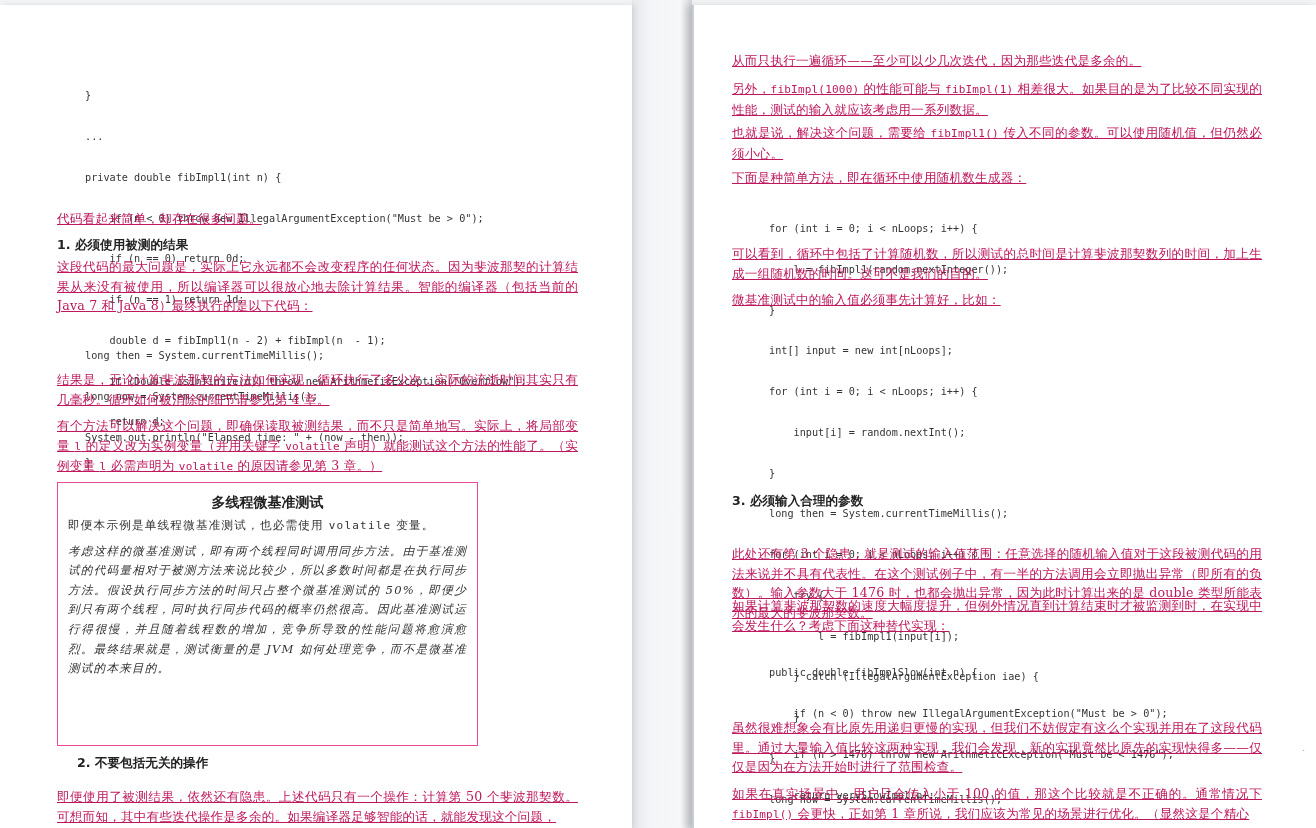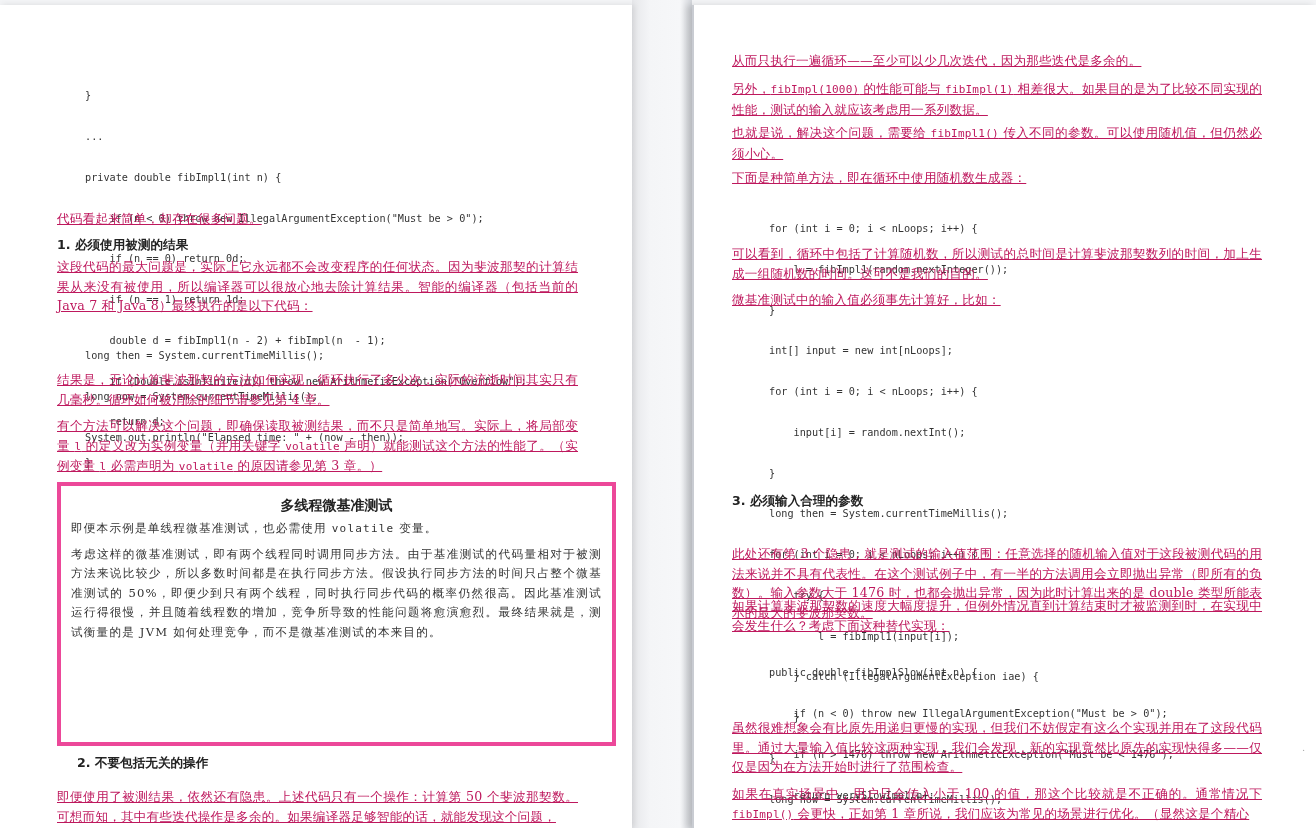--- a/index.html
+++ b/index.html
@@ -29,22 +29,22 @@
     text-decoration:underline;
   }
   .para code, .inline-code {
     font-family:"DejaVu Sans Mono", "Liberation Mono", monospace; font-size:11px;
   }
   .heading {
     font-family:"DejaVu Sans", "Liberation Sans", sans-serif;
     font-size:12.6px; font-weight:bold; color:#222;
   }
   .box {
-    position:absolute; left:57px; top:477px; width:559px; height:264px;
-    border:4px solid #ec4899; box-sizing:border-box;
+    position:absolute; left:57px; top:477px; width:421px; height:264px;
+    border:1px solid #ec4899; box-sizing:border-box;
   }
   .box-title {
     text-align:center; font-family:"DejaVu Sans", "Liberation Sans", sans-serif;
     font-size:14px; font-weight:bold; margin-top:11px; color:#222;
   }
   .box-para {
     font-size:11.6px; line-height:19.6px; color:#333; letter-spacing:1.2px;
     margin:0 10px; text-align:justify;
   }
   .mark { position:absolute; color:#aaa; font-size:10px; }
@@ -83,21 +83,21 @@
 
   <div class="abs para" style="left:57px; top:411px; width:521px;">
     <span>有个方法可以解决这个问题，即确保读取被测结果，而不只是简单地写。实际上，将局部变量 </span><code>l</code><span> 的定义改为实例变量（并用关键字 </span><code>volatile</code><span> 声明）就能测试这个方法的性能了。（实例变量 </span><code>l</code><span> 必需声明为 </span><code>volatile</code><span> 的原因请参见第 3 章。）</span>
   </div>
 
   <div class="box">
     <div class="box-title">多线程微基准测试</div>
     <div class="box-para" style="margin-top:4px;">
       <span>即便本示例是单线程微基准测试，也必需使用 </span><code class="inline-code">volatile</code><span> 变量。</span>
     </div>
-    <div class="box-para" style="margin-top:6px;">考虑这样的微基准测试，即有两个线程同时调用同步方法。由于基准测试的代码量相对于被测方法来说比较少，所以多数时间都是在执行同步方法。假设执行同步方法的时间只占整个微基准测试的 50%，即便少到只有两个线程，同时执行同步代码的概率仍然很高。因此基准测试运行得很慢，并且随着线程数的增加，竞争所导致的性能问题将愈演愈烈。最终结果就是，测试衡量的是 JVM 如何处理竞争，而不是微基准测试的本来目的。</div>
+    <div class="box-para" style="margin-top:6px;font-style:italic;">考虑这样的微基准测试，即有两个线程同时调用同步方法。由于基准测试的代码量相对于被测方法来说比较少，所以多数时间都是在执行同步方法。假设执行同步方法的时间只占整个微基准测试的 50%，即便少到只有两个线程，同时执行同步代码的概率仍然很高。因此基准测试运行得很慢，并且随着线程数的增加，竞争所导致的性能问题将愈演愈烈。最终结果就是，测试衡量的是 JVM 如何处理竞争，而不是微基准测试的本来目的。</div>
   </div>
 
   <div class="abs heading" style="left:57px; top:750px;margin-left:20px;">2. 不要包括无关的操作</div>
   <div class="abs para" style="left:57px; top:770px; width:521px;margin-top:12px;">即便使用了被测结果，依然还有隐患。上述代码只有一个操作：计算第 50 个斐波那契数。可想而知，其中有些迭代操作是多余的。如果编译器足够智能的话，就能发现这个问题，</div>
 </div>
 
 <div class="page" id="right-page">
   <div class="abs para" style="left:38px; top:46px; width:530px;">从而只执行一遍循环——至少可以少几次迭代，因为那些迭代是多余的。</div>
 
   <div class="abs para" style="left:38px; top:74px; width:530px;">

